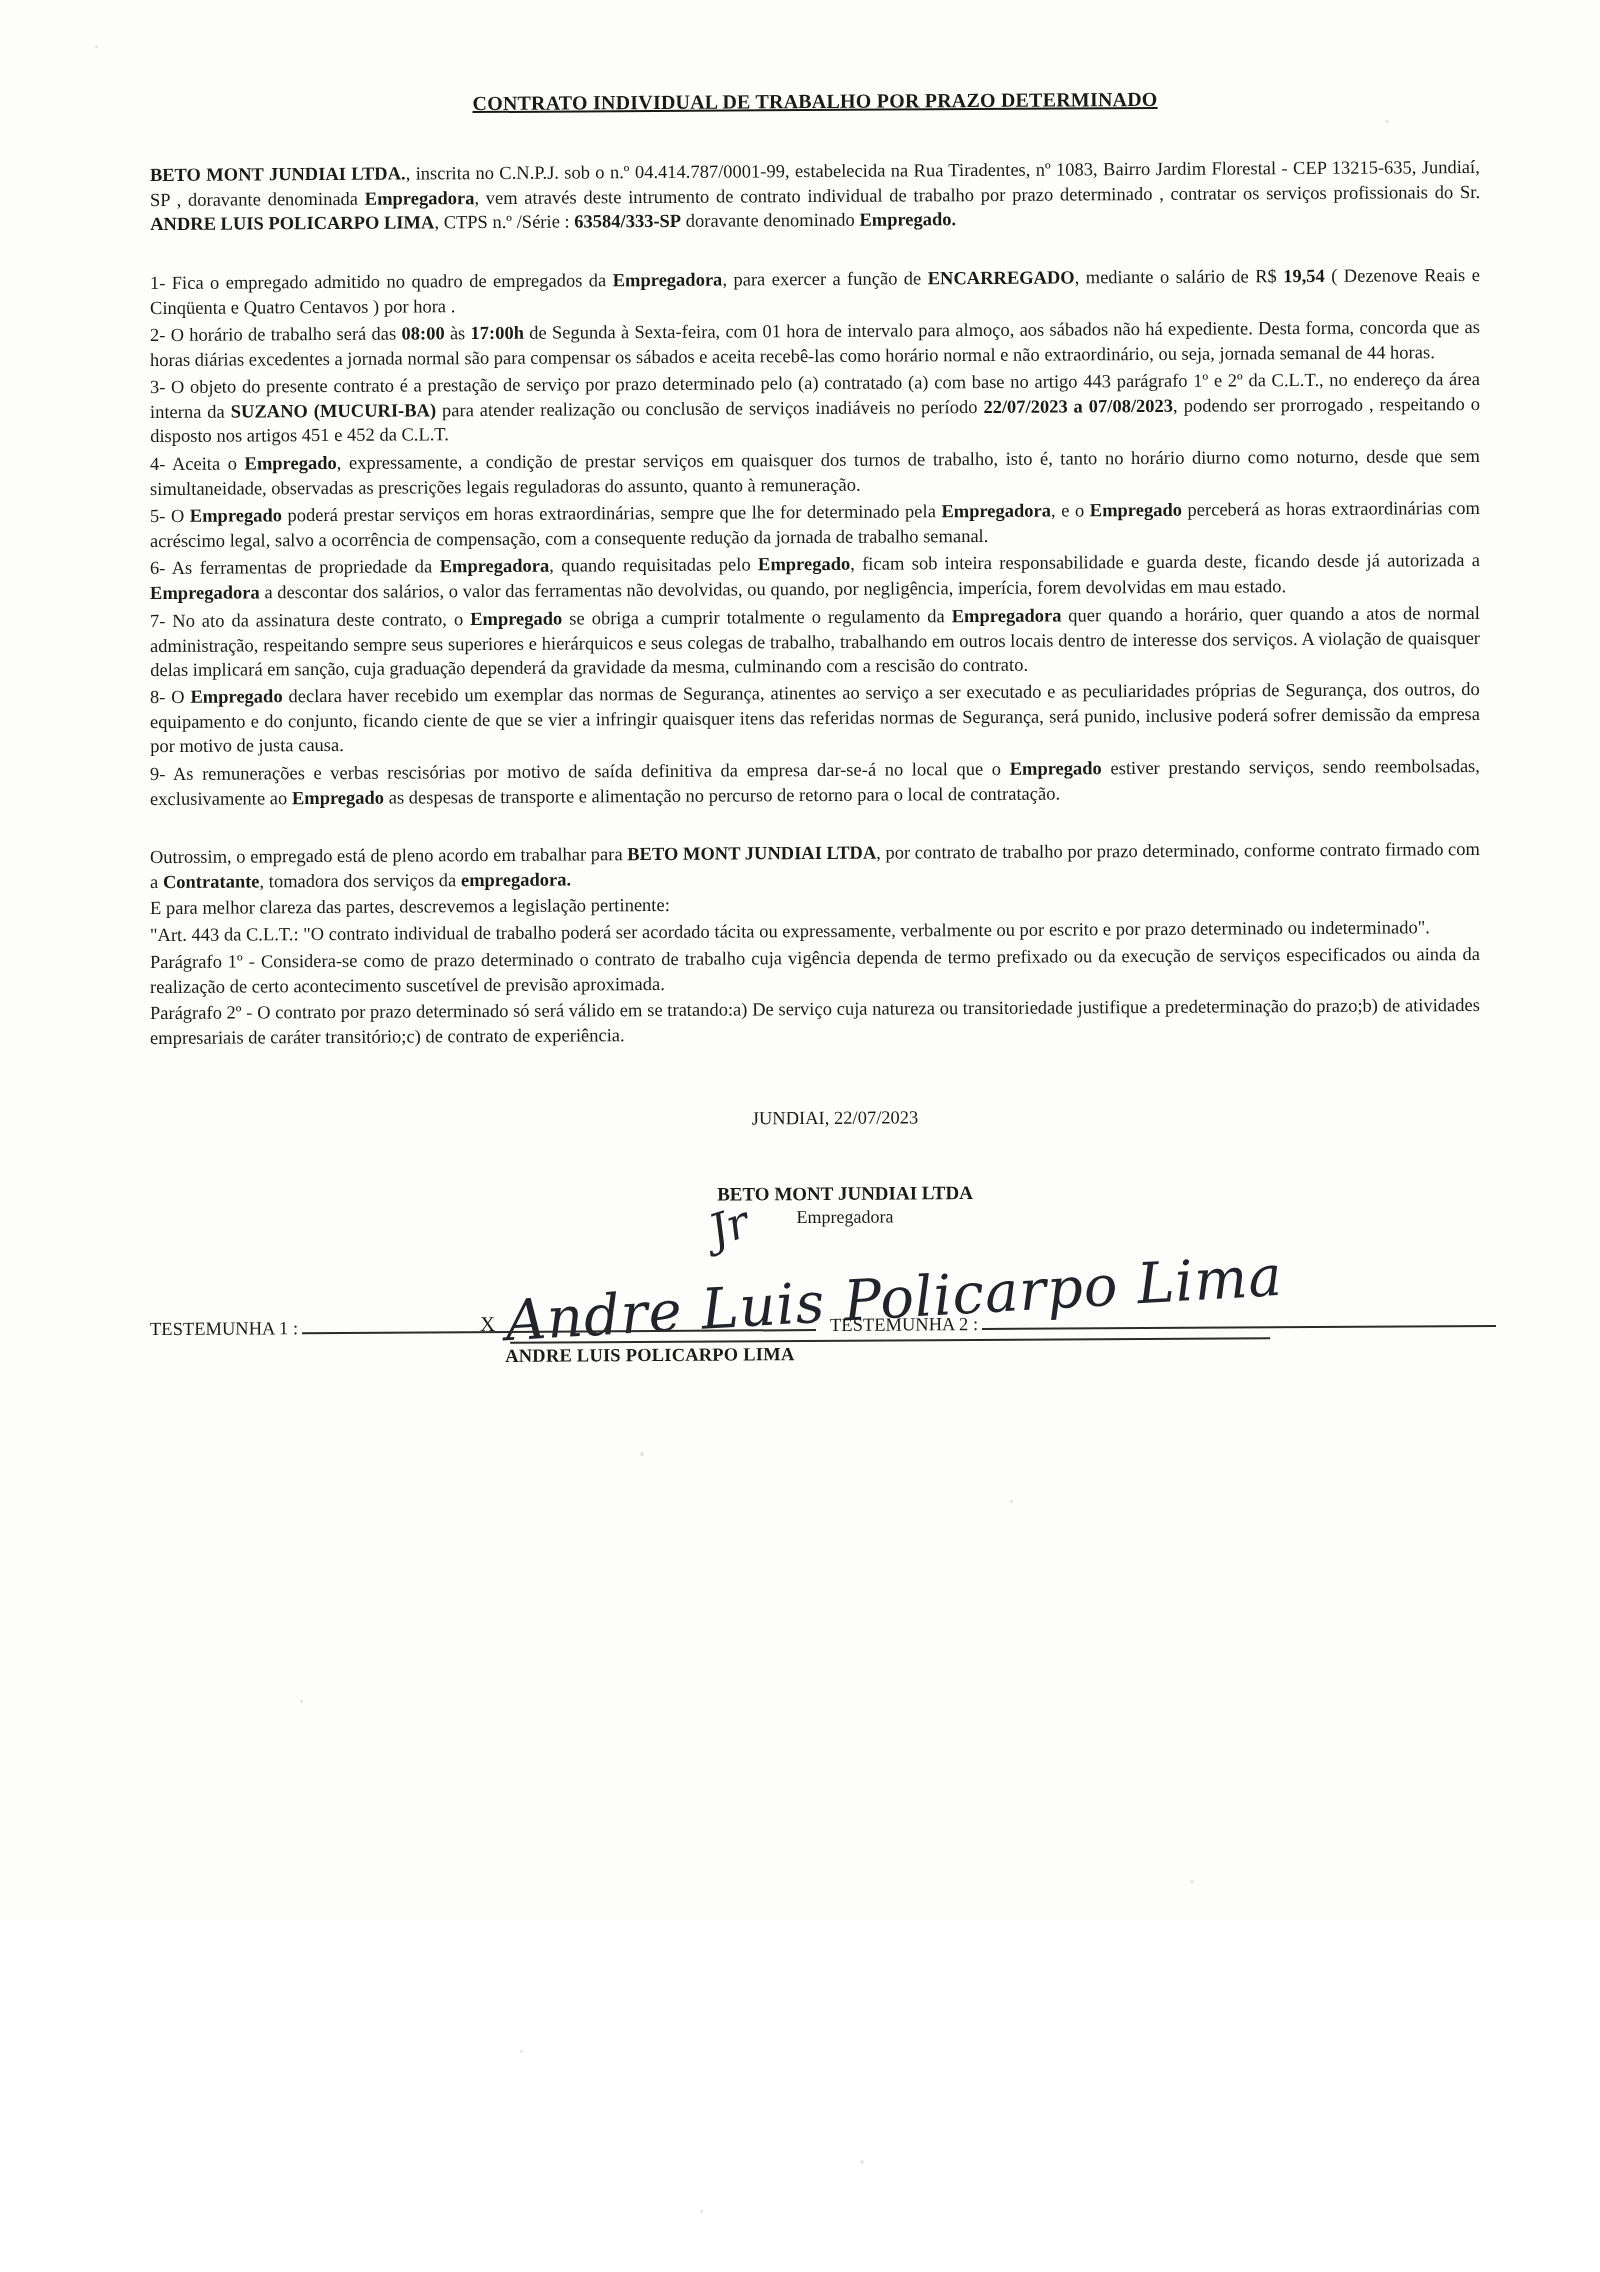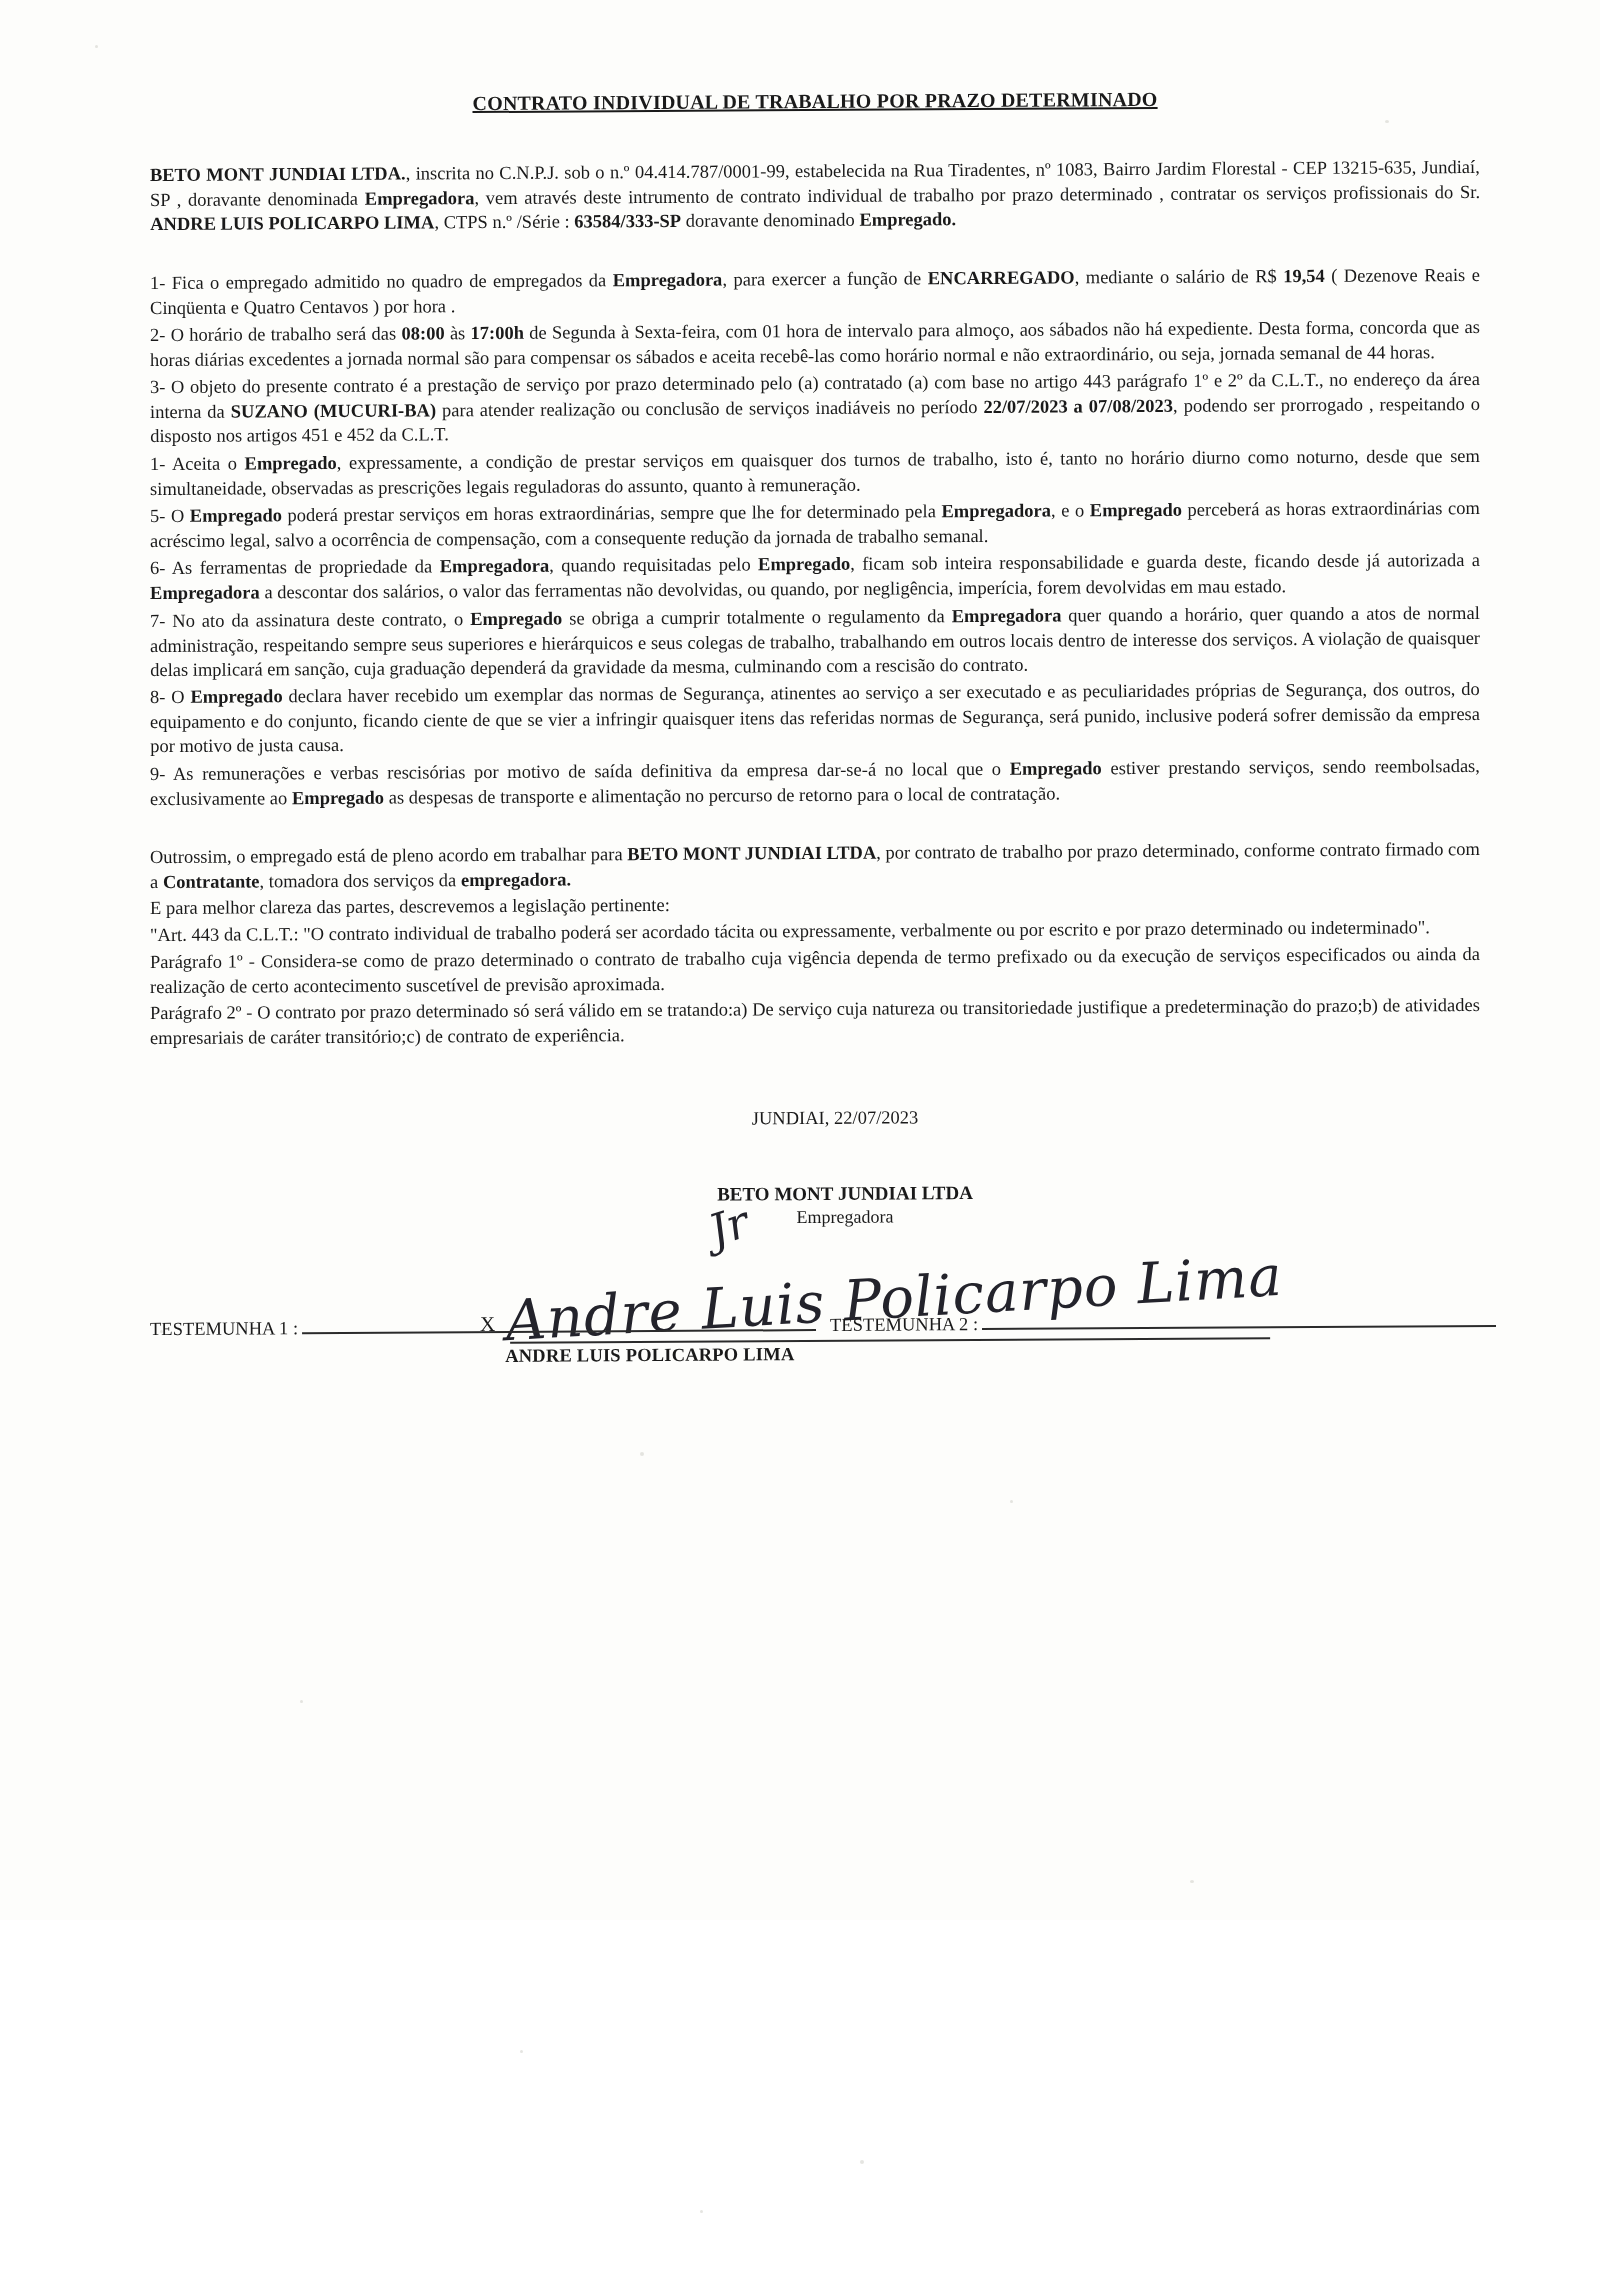--- a/index.html
+++ b/index.html
@@ -173,21 +173,21 @@
     <div class="title">CONTRATO INDIVIDUAL DE TRABALHO POR PRAZO DETERMINADO</div>
 
     <div class="para intro">
       <span class="b">BETO MONT JUNDIAI  LTDA.</span><span>, inscrita no C.N.P.J. sob o n.º 04.414.787/0001-99, estabelecida na Rua Tiradentes, nº 1083, Bairro Jardim Florestal - CEP 13215-635, Jundiaí, SP ,  doravante denominada </span><span class="b">Empregadora</span><span>, vem através deste intrumento de contrato individual de trabalho por prazo determinado , contratar os serviços profissionais do Sr. </span><span class="b">ANDRE LUIS POLICARPO LIMA</span><span>, CTPS n.º /Série : </span><span class="b">63584/333-SP</span><span> doravante denominado </span><span class="b">Empregado.</span>
     </div>
 
     <div class="clauses block" id="clauses">
         <div class="para"><span>1- Fica o empregado admitido no quadro de empregados da </span><span class="b">Empregadora</span><span>, para exercer a função de   </span><span class="b">ENCARREGADO</span><span>, mediante o salário de R$ </span><span class="b">19,54</span><span> ( Dezenove Reais  e Cinqüenta e Quatro Centavos  ) por hora .</span></div>
         <div class="para"><span>2- O horário de trabalho será das </span><span class="b">08:00</span><span> às </span><span class="b">17:00h</span><span> de Segunda à  Sexta-feira, com 01 hora de intervalo para  almoço, aos sábados não há expediente. Desta forma, concorda que as horas diárias excedentes a jornada normal são para compensar os sábados e aceita recebê-las como horário normal e não extraordinário, ou seja, jornada semanal de 44 horas.</span></div>
         <div class="para"><span>3- O objeto do presente contrato é a prestação de serviço por prazo determinado pelo (a) contratado (a) com base no artigo 443 parágrafo 1º e 2º da C.L.T., no endereço da área interna da </span><span class="b">SUZANO (MUCURI-BA)</span><span> para atender realização ou conclusão de serviços inadiáveis no período </span><span class="b">22/07/2023 a 07/08/2023</span><span>, podendo ser prorrogado , respeitando o disposto nos artigos 451 e 452 da C.L.T.</span></div>
-        <div class="para"><span>1- Aceita o </span><span class="b">Empregado</span><span>, expressamente, a condição de prestar serviços em quaisquer dos turnos de trabalho, isto é, tanto no horário diurno  como noturno, desde que sem simultaneidade, observadas as prescrições legais reguladoras do assunto, quanto à remuneração.</span></div>
+        <div class="para"><span>4- Aceita o </span><span class="b">Empregado</span><span>, expressamente, a condição de prestar serviços em quaisquer dos turnos de trabalho, isto é, tanto no horário diurno  como noturno, desde que sem simultaneidade, observadas as prescrições legais reguladoras do assunto, quanto à remuneração.</span></div>
         <div class="para"><span>5- O </span><span class="b">Empregado</span><span> poderá prestar serviços em horas extraordinárias, sempre que lhe for determinado pela </span><span class="b">Empregadora</span><span>, e o </span><span class="b">Empregado</span><span> perceberá as horas extraordinárias com acréscimo legal, salvo a ocorrência de compensação, com a consequente redução da jornada de trabalho semanal.</span></div>
         <div class="para"><span>6- As ferramentas de propriedade da </span><span class="b">Empregadora</span><span>, quando requisitadas pelo </span><span class="b">Empregado</span><span>, ficam sob inteira responsabilidade e guarda deste, ficando desde já autorizada a </span><span class="b">Empregadora</span><span> a descontar dos salários, o valor das ferramentas não devolvidas, ou quando, por negligência, imperícia, forem devolvidas em mau estado.</span></div>
         <div class="para"><span>7- No ato da assinatura deste contrato, o </span><span class="b">Empregado</span><span> se obriga a cumprir totalmente o regulamento da </span><span class="b">Empregadora</span><span> quer quando a horário, quer quando a atos de normal administração, respeitando sempre seus superiores e hierárquicos e seus colegas de trabalho, trabalhando em outros locais dentro de interesse dos serviços. A violação de quaisquer delas implicará em sanção, cuja graduação dependerá da gravidade da mesma, culminando com a rescisão do contrato.</span></div>
         <div class="para"><span>8- O </span><span class="b">Empregado</span><span> declara haver recebido um exemplar das normas de Segurança, atinentes ao serviço a ser executado e as peculiaridades próprias de Segurança, dos outros, do equipamento e do conjunto, ficando ciente de que se vier a infringir quaisquer itens das referidas normas de Segurança, será punido, inclusive poderá sofrer demissão da empresa por motivo de justa causa.</span></div>
         <div class="para"><span>9- As remunerações e verbas rescisórias por motivo de saída definitiva da empresa dar-se-á no local que o </span><span class="b">Empregado</span><span> estiver prestando serviços, sendo reembolsadas, exclusivamente ao </span><span class="b">Empregado</span><span> as despesas de transporte e alimentação  no percurso de retorno para o local de contratação.</span></div>
       </div>
 
     <div class="outro" id="closing">
         <div class="para"><span>Outrossim, o empregado está de pleno acordo em trabalhar para </span><span class="b">BETO MONT JUNDIAI  LTDA</span><span>, por contrato de trabalho por prazo determinado, conforme contrato firmado com a </span><span class="b">Contratante</span><span>, tomadora dos serviços da </span><span class="b">empregadora.</span></div>
         <div class="para"><span>E para melhor clareza das partes, descrevemos a legislação pertinente:</span></div>

